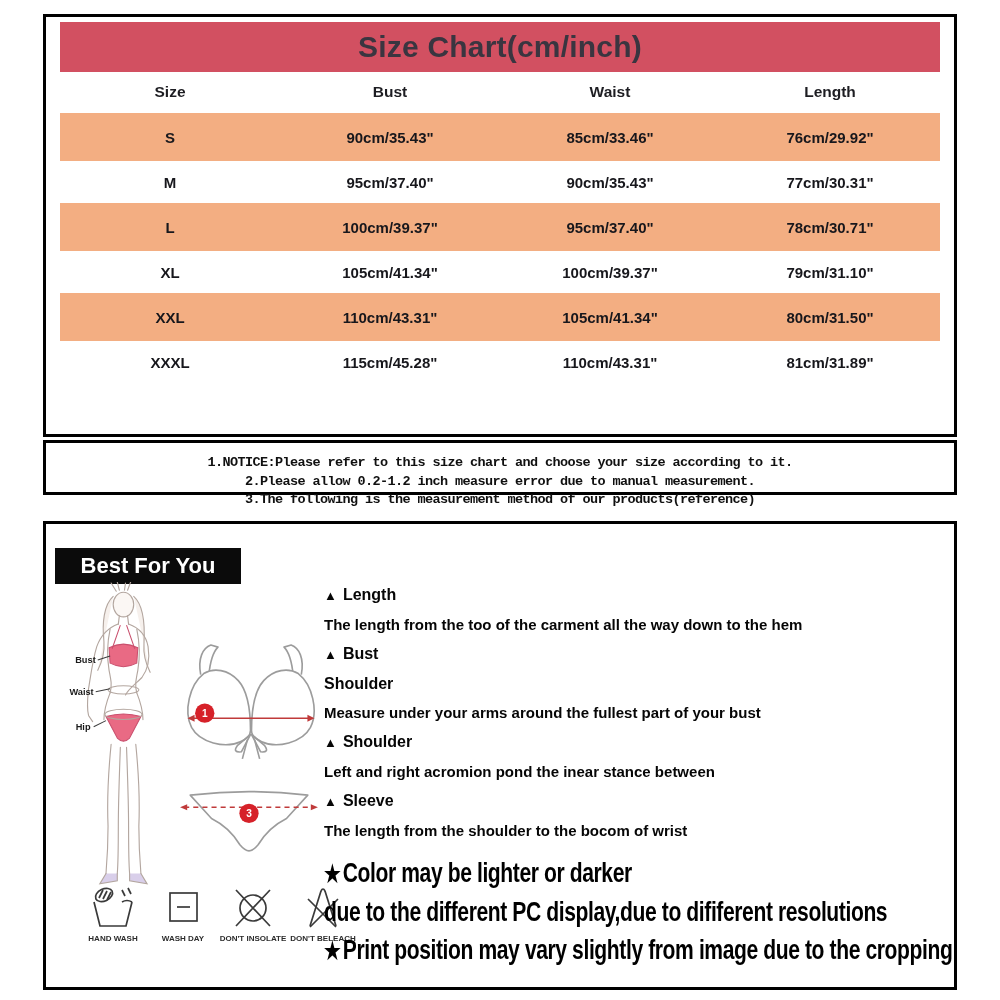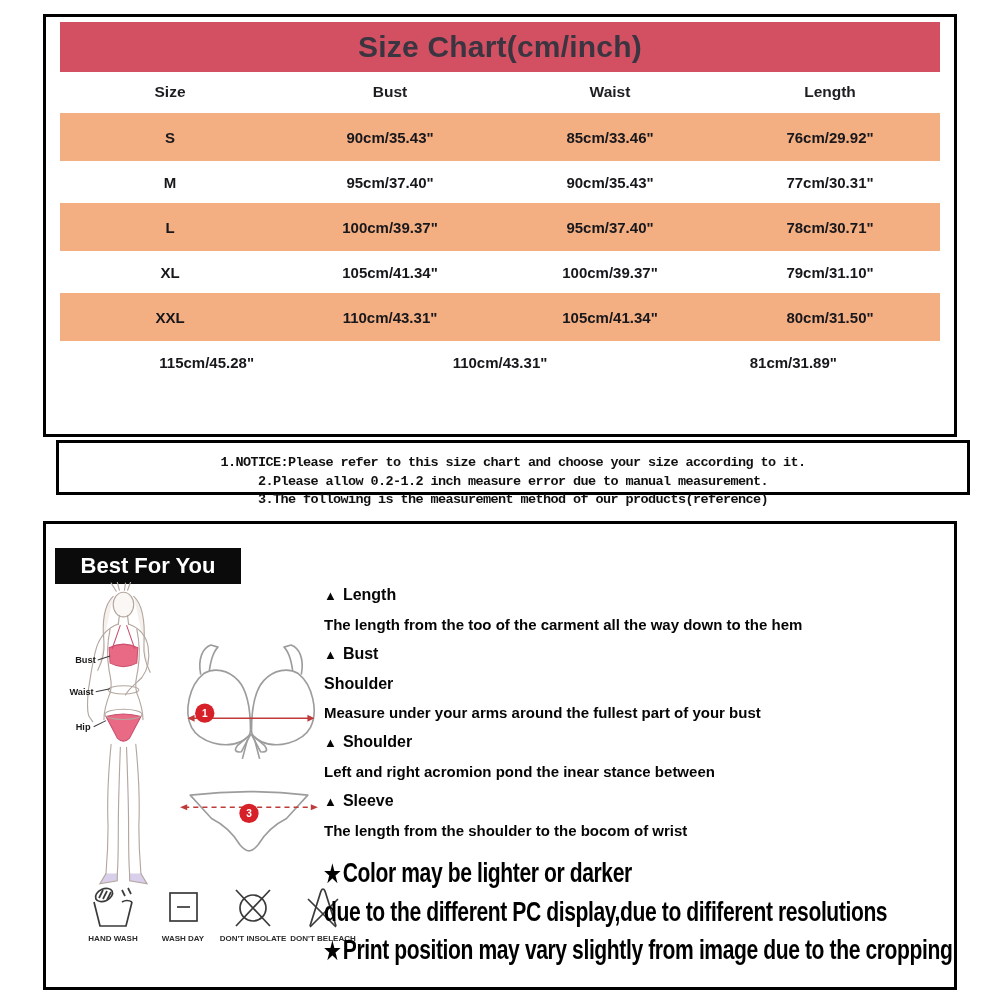--- a/index.html
+++ b/index.html
@@ -1,20 +1,20 @@
 <!DOCTYPE html>
 <html style="--header-bg: #d25061; --header-text: #3a3540; --row-hl: #f3ae82;"><head>
 <meta charset="utf-8">
 <style>
   html,body{margin:0;padding:0;background:#fff;}
   .page{position:relative;width:1000px;height:1000px;background:#fff;
         font-family:"Liberation Sans",sans-serif;overflow:hidden;}
   .panel{position:absolute;background:#fff;border:3px solid #000;box-sizing:border-box;}
   #panel-table{left:43px;top:14px;width:914px;height:423px;}
-  #panel-notice{left:56px;top:440px;width:914px;height:55px;}
+  #panel-notice{left:43px;top:440px;width:914px;height:55px;}
   #panel-guide{left:43px;top:521px;width:914px;height:469px;}
 
   
   .title-bar{margin:5px 14px 0;height:50px;background:var(--header-bg,#d25061);
              display:flex;align-items:center;justify-content:center;}
   .title-text{font-size:30px;font-weight:bold;color:var(--header-text,#3a3540);letter-spacing:0.2px;}
   .thead,.trow{display:flex;margin:0 14px;height:40px;}
   .trow.hl{height:48px;margin:1px 14px;background:var(--row-hl,#f3ae82);}
   .cell{flex:1;display:flex;align-items:center;justify-content:center;
         font-weight:bold;font-size:15px;color:#17171c;}
@@ -86,20 +86,21 @@
       <div class="cell">100cm/39.37"</div>
       <div class="cell">79cm/31.10"</div>
     </div>
     <div class="trow hl">
       <div class="cell">XXL</div>
       <div class="cell">110cm/43.31"</div>
       <div class="cell">105cm/41.34"</div>
       <div class="cell">80cm/31.50"</div>
     </div>
     <div class="trow">
+      <div class="cell">XXXL</div>
       <div class="cell">115cm/45.28"</div>
       <div class="cell">110cm/43.31"</div>
       <div class="cell">81cm/31.89"</div>
     </div>
   </div>
 
   <div class="panel" id="panel-notice">
     <div class="notice-line">1.NOTICE:Please refer to this size chart and choose your size according to it.</div>
     <div class="notice-line">2.Please allow 0.2-1.2 inch measure error due to manual measurement.</div>
     <div class="notice-line">3.The following is the measurement method of our products(reference)</div>

